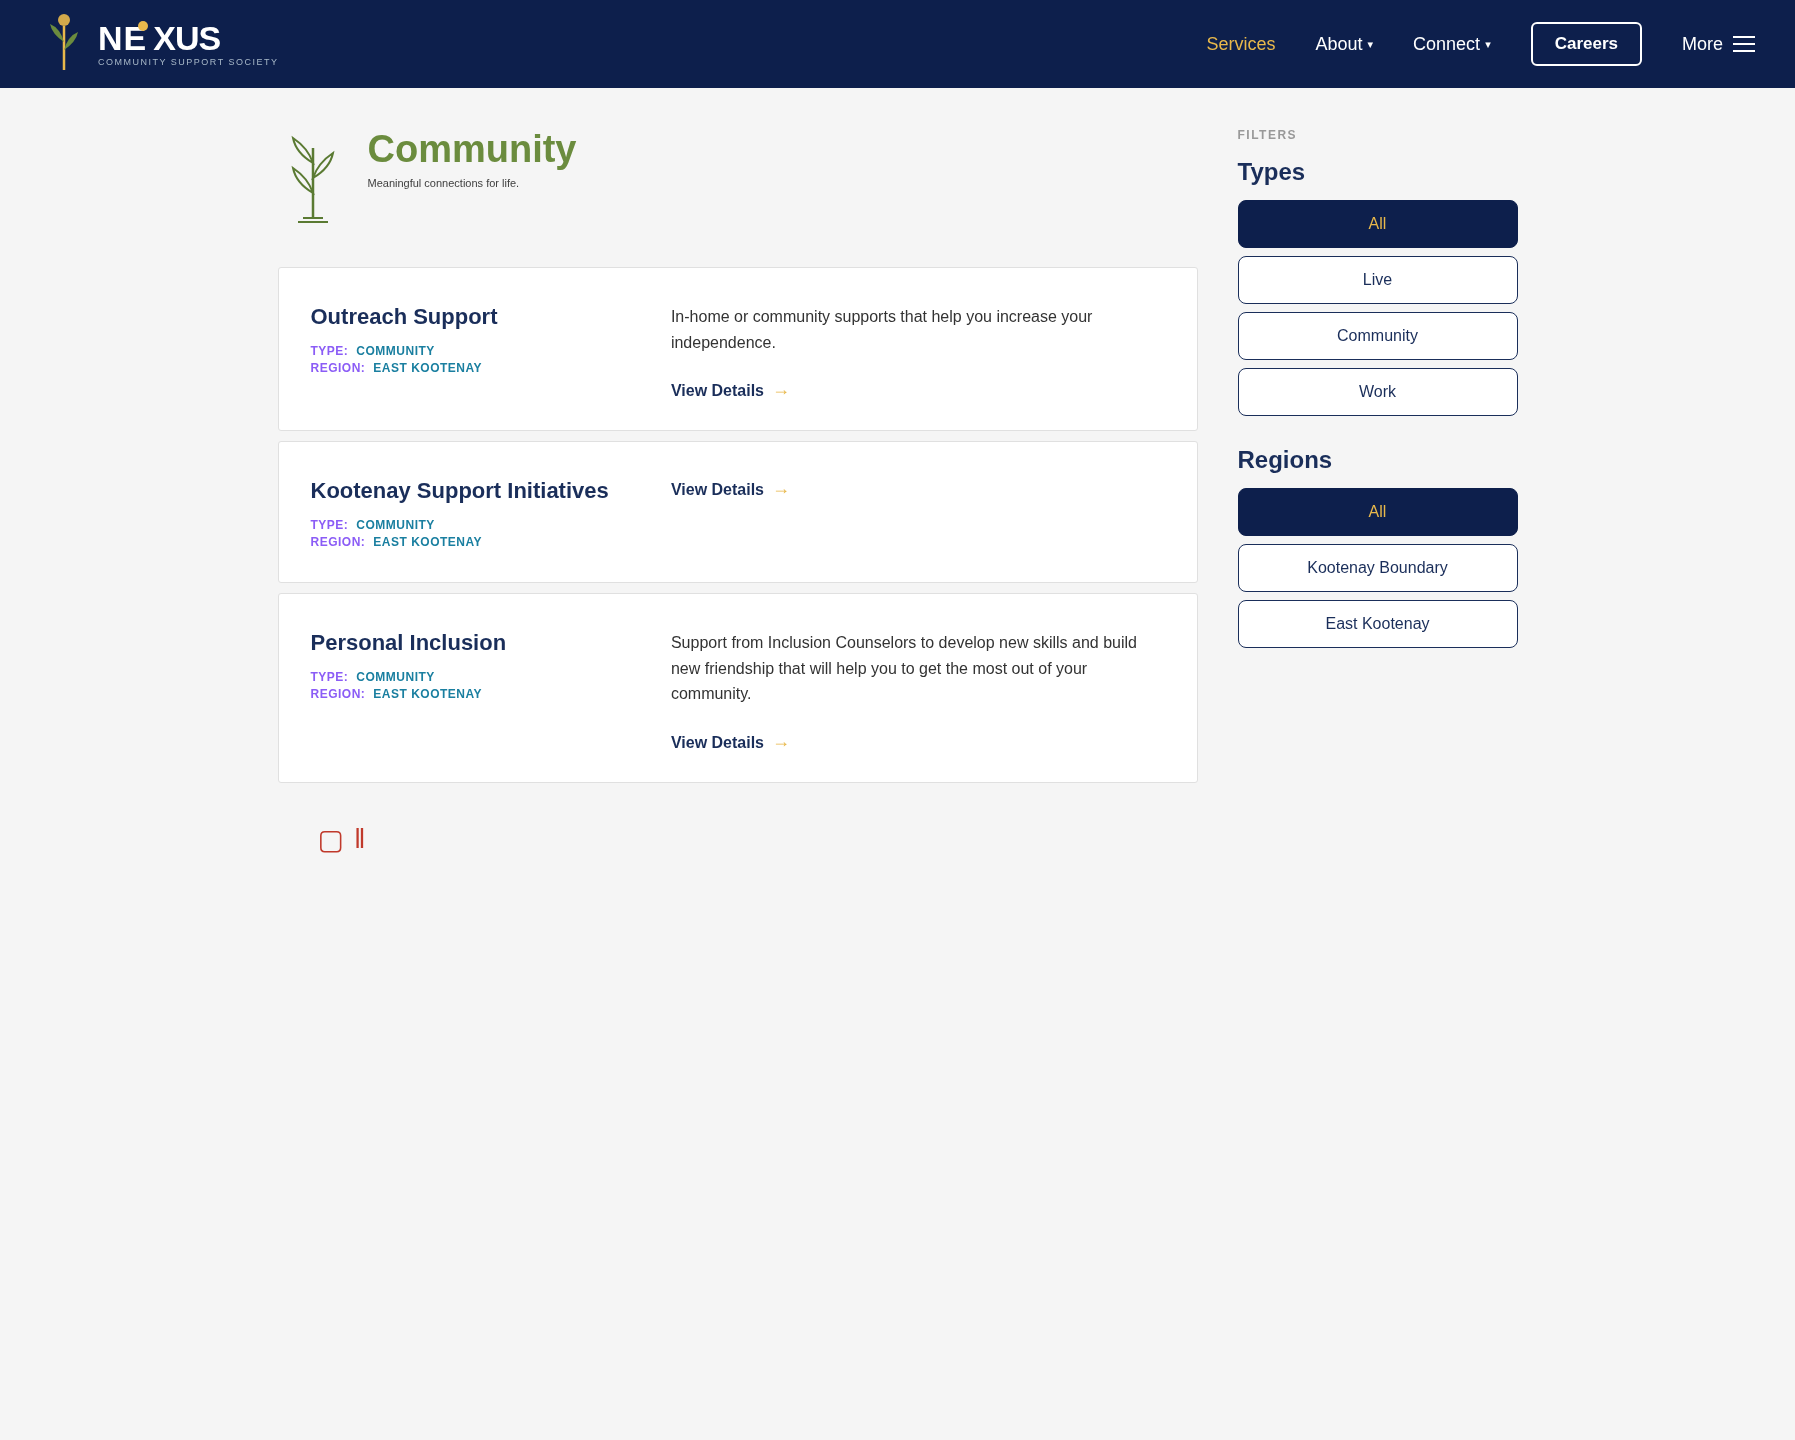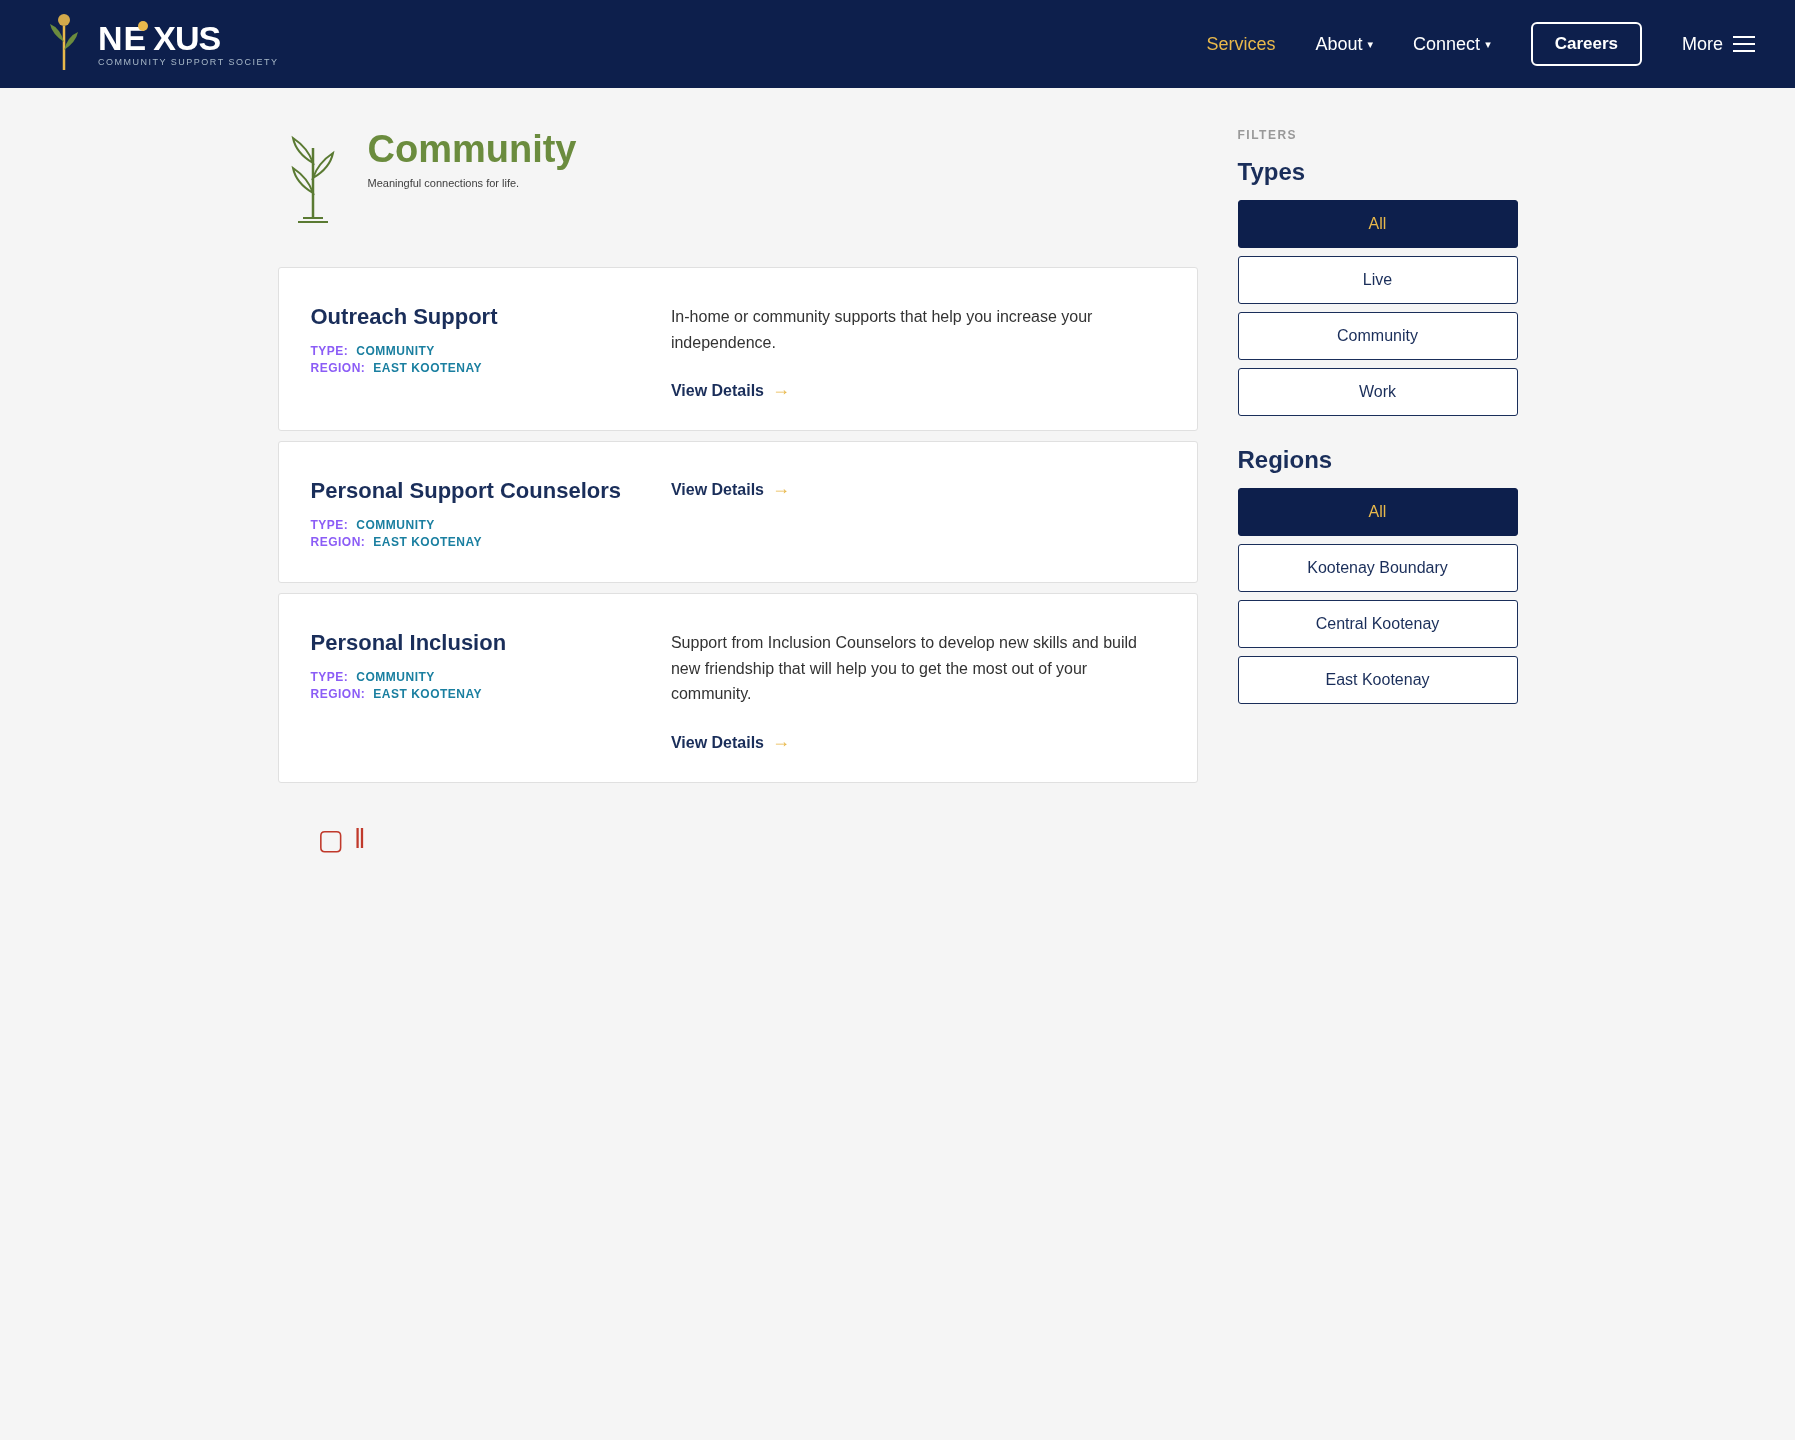--- a/index.html
+++ b/index.html
@@ -192,21 +192,21 @@
       width: 100%;
       padding: 14px 20px;
       text-align: center;
       font-size: 16px;
       font-weight: 500;
       cursor: pointer;
       border: 1.5px solid #1a2e5a;
       background: #fff;
       color: #1a2e5a;
       margin-bottom: 8px;
-      border-radius: 3px;
+      border-radius: 8px;
     }
     .filter-btn.active {
       background: #0d1f4c;
       color: #e8b84b;
       border-color: #0d1f4c;
     }
     .filter-section { margin-bottom: 30px; }
 
     
     .footer-partial {
@@ -310,21 +310,21 @@
           <p class="card-description">In-home or community supports that help you increase your independence.</p>
           <a class="view-details" href="#">
             <span>View Details</span>
             <span class="arrow-icon">→</span>
           </a>
         </div>
       </div>
 
       <div class="service-card">
         <div class="card-left">
-          <h2 class="card-title">Personal Support Counselors</h2>
+          <h2 class="card-title">Kootenay Support Initiatives</h2>
           <div class="card-meta">
             <span class="meta-label">TYPE:</span>
             <span class="meta-value">COMMUNITY</span>
           </div>
           <div class="card-meta">
             <span class="meta-label">REGION:</span>
             <span class="meta-value">EAST KOOTENAY</span>
           </div>
         </div>
         <div class="card-right">
@@ -373,19 +373,18 @@
       <button class="filter-btn active">All</button>
       <button class="filter-btn">Live</button>
       <button class="filter-btn">Community</button>
       <button class="filter-btn">Work</button>
     </div>
 
     <div class="filter-section">
       <h3 class="filter-section-title">Regions</h3>
       <button class="filter-btn active">All</button>
       <button class="filter-btn">Kootenay Boundary</button>
-      <button class="filter-btn">Central Kootenay</button>
       <button class="filter-btn">East Kootenay</button>
     </div>
 
   </aside>
 
 </div>
 
 </body></html>

